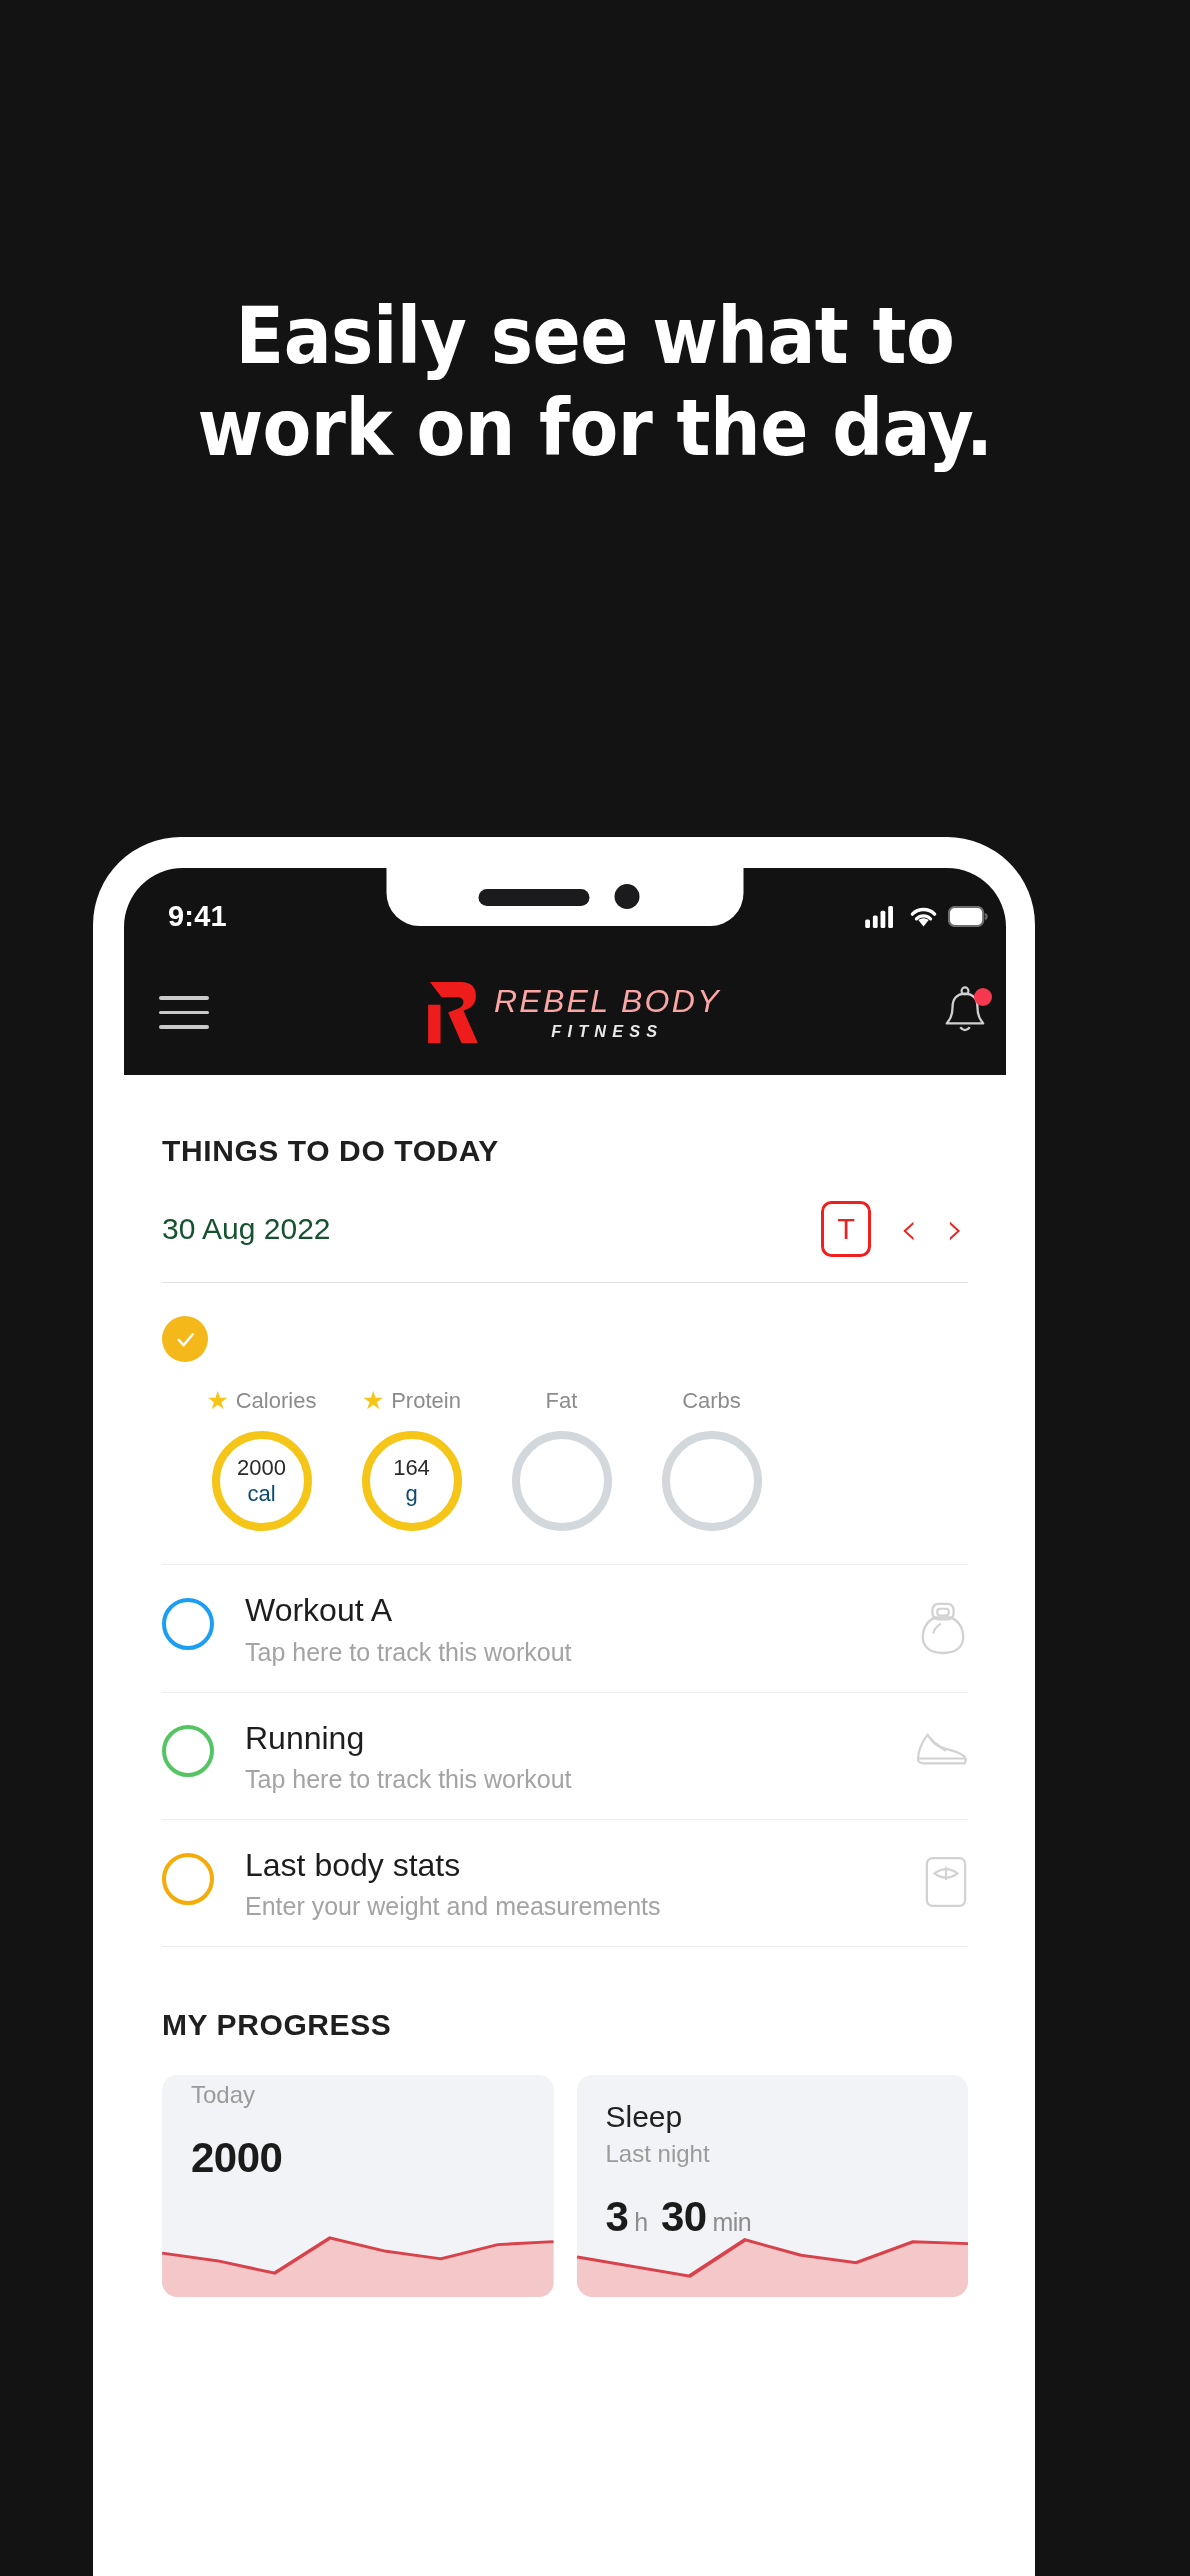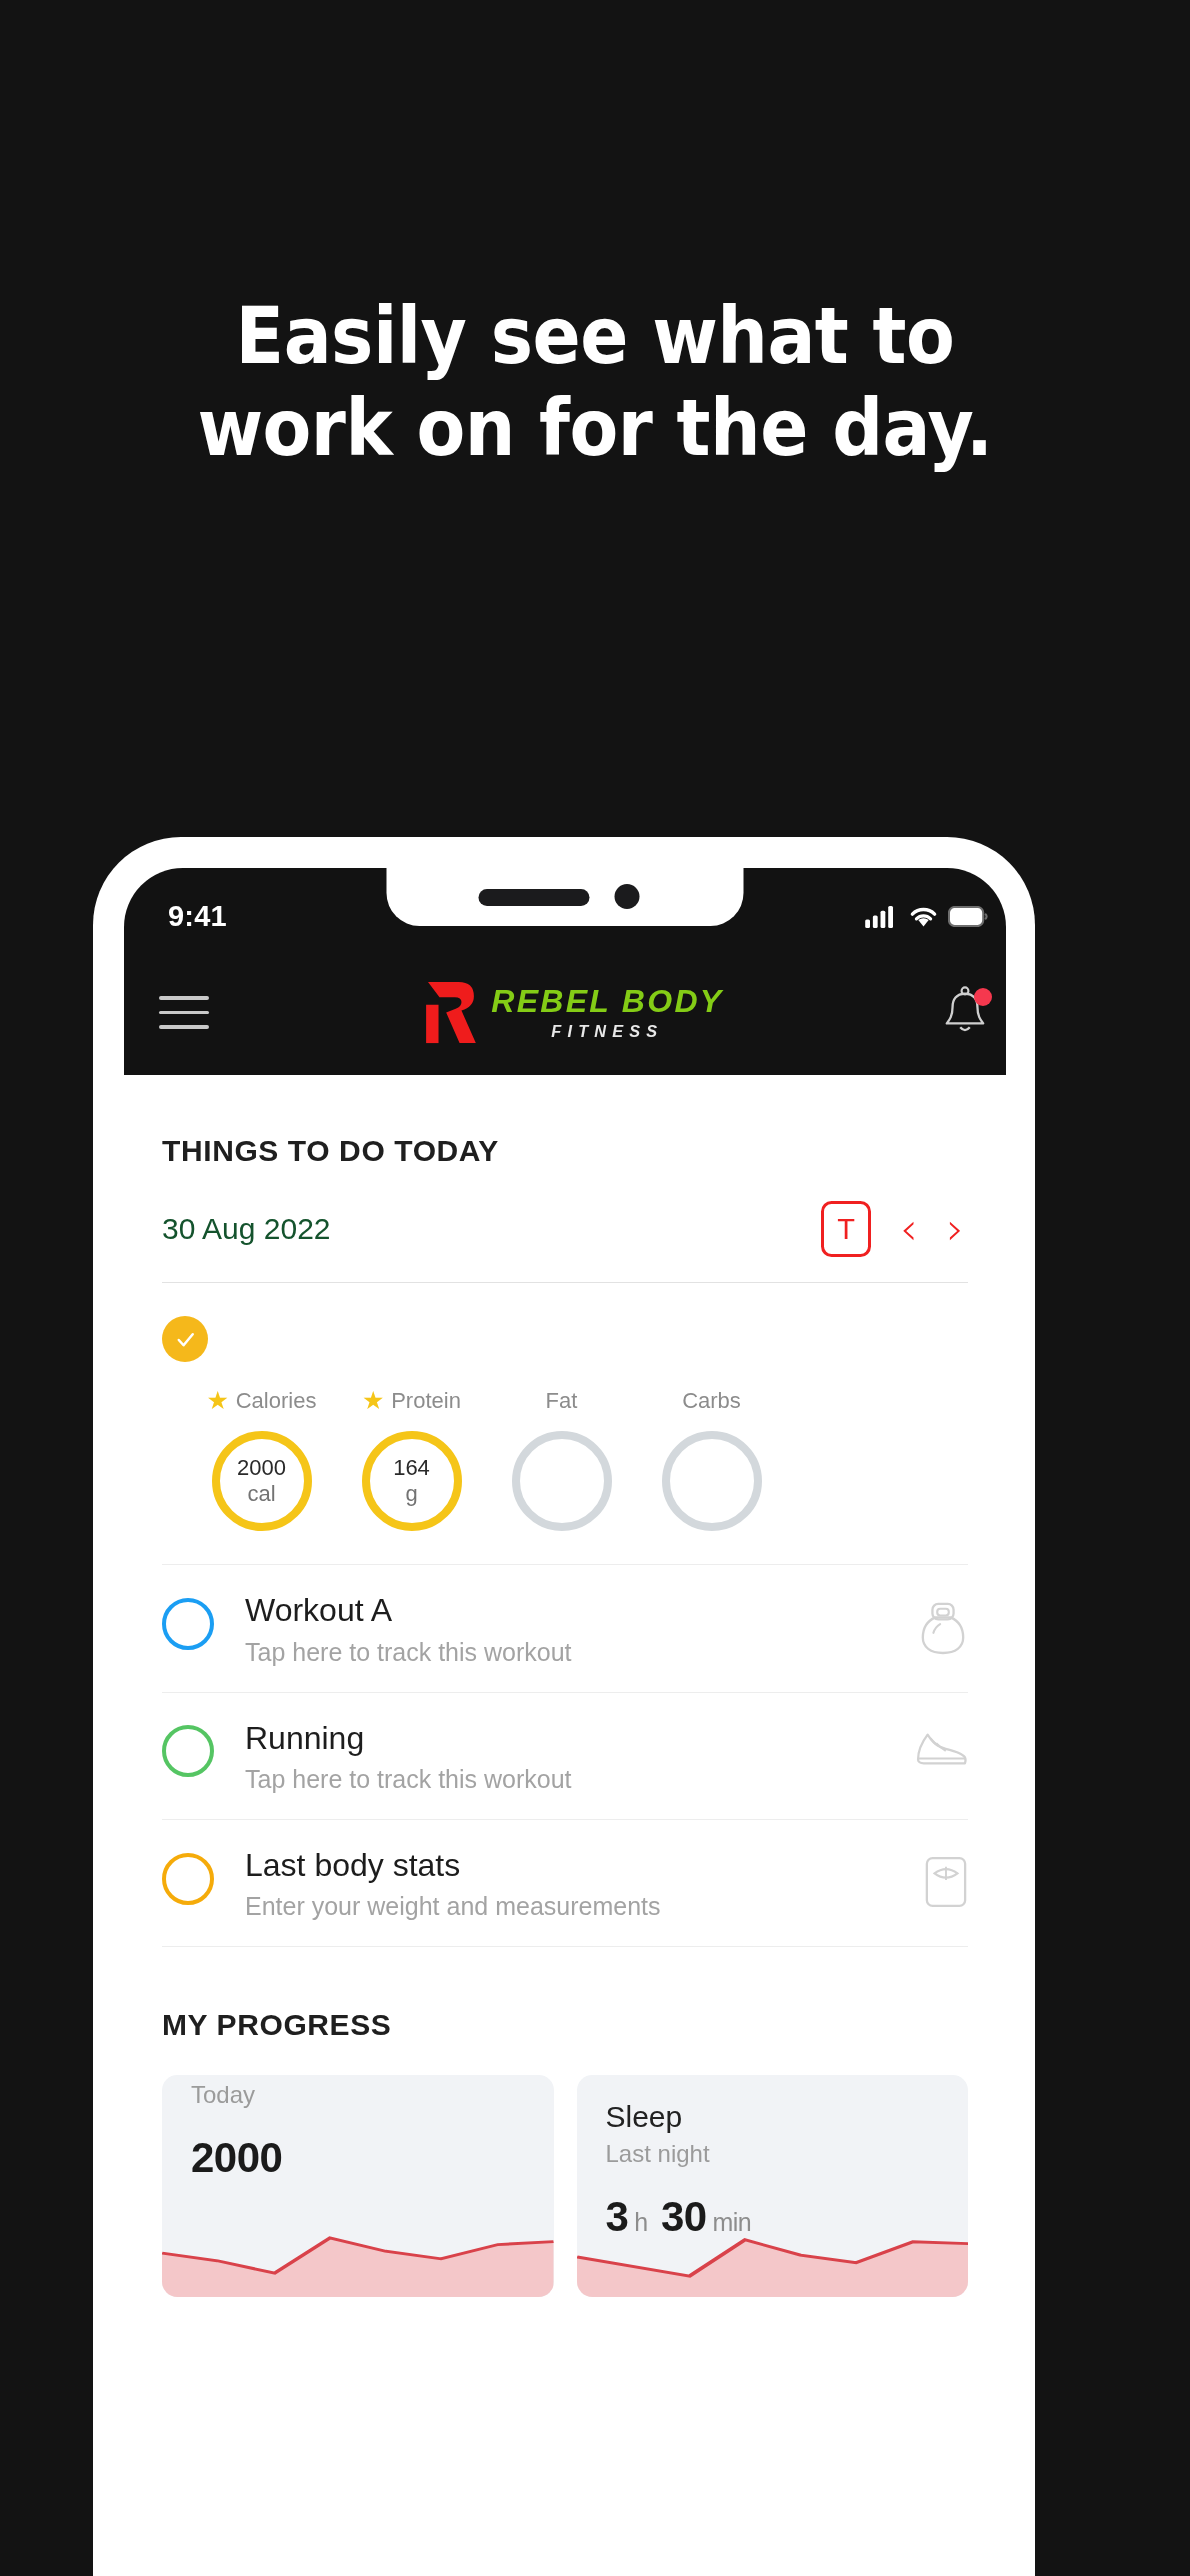--- a/index.html
+++ b/index.html
@@ -150,23 +150,23 @@
     border-radius: 1.9px;
   }
   .brand {
     display: flex;
     align-items: center;
     gap: 13.4px;
     margin-left: -5.7px;
   }
   .brand-text { display: flex; flex-direction: column; align-items: flex-start; }
   .brand-main {
-    color: #84cc16;
+    color: #fca5a5;
     font-size: 32px;
-    font-weight: 700;
+    font-weight: 400;
     font-style: italic;
     letter-spacing: 2.3px;
     line-height: 1;
   }
   .brand-sub {
     color: #e8e8e8;
     font-size: 16.3px;
     font-weight: 700;
     font-style: italic;
     letter-spacing: 6.2px;
@@ -264,21 +264,21 @@
     margin-top: 15.3px;
     width: 100px; height: 100px;
     border-radius: 50%;
     border: 8.6px solid #f5c518;
     display: flex; flex-direction: column;
     align-items: center; justify-content: center;
     box-sizing: border-box;
   }
   .ring.empty { border-color: #d3d8dc; }
   .ring-val { color: #2a2a2a; font-size: 22px; line-height: 1.18; }
-  .ring-unit { color: #737373; font-size: 22px; line-height: 1.18; }
+  .ring-unit { color: #0c4a6e; font-size: 22px; line-height: 1.18; }
 
   
   .task {
     display: flex;
     align-items: flex-start;
     padding: 27px 0 25px 0;
     border-bottom: 1.4px solid #ededed;
     cursor: pointer;
   }
   .task:last-of-type { border-bottom: none; }

